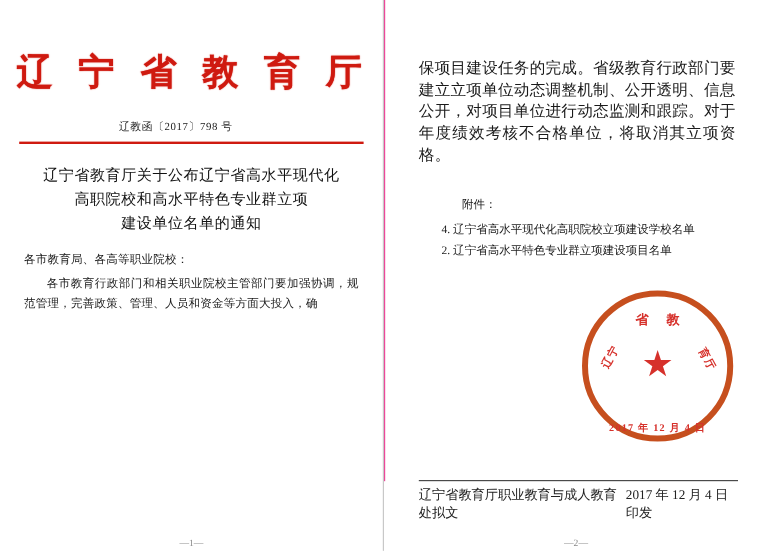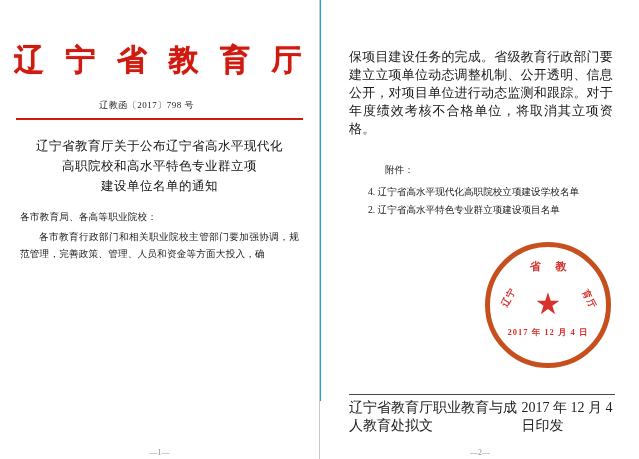--- a/index.html
+++ b/index.html
@@ -10,21 +10,21 @@
   body {
     width: 639px;
     height: 459px;
     font-family: "Liberation Serif", serif;
     overflow: hidden;
   }
   .page {
     position: relative;
     width: 639px;
     height: 401px;
-    background: #0ea5e9;
+    background: #ec4899;
     box-sizing: border-box;
   }
   
   .sheet {
     position: absolute;
     top: 0;
     background: #ffffff;
     box-sizing: border-box;
     overflow: hidden;
   }
@@ -190,38 +190,38 @@
     font-size: 9px;
     color: #d3201a;
     font-weight: bold;
     transform: rotate(62deg);
     letter-spacing: 1px;
   }
   .seal .bottom-text {
     position: absolute;
     left: 0;
     right: 0;
-    bottom: 24px;
+    bottom: 0;
     text-align: center;
     font-size: 8.5px;
     font-weight: bold;
     color: #d3201a;
     letter-spacing: 1px;
   }
   
   .right-footer {
     position: absolute;
     left: 12px;
     right: 10px;
     bottom: 16px;
     border-top: 1px solid #4a4a4a;
     padding-top: 4px;
     display: flex;
     justify-content: space-between;
-    font-size: 14px;
+    font-size: 11px;
     color: #222;
   }
   .page-footer-right {
     position: absolute;
     bottom: 2px;
     left: 0;
     right: 0;
     text-align: center;
     font-size: 8px;
     color: #8a8a8a;

